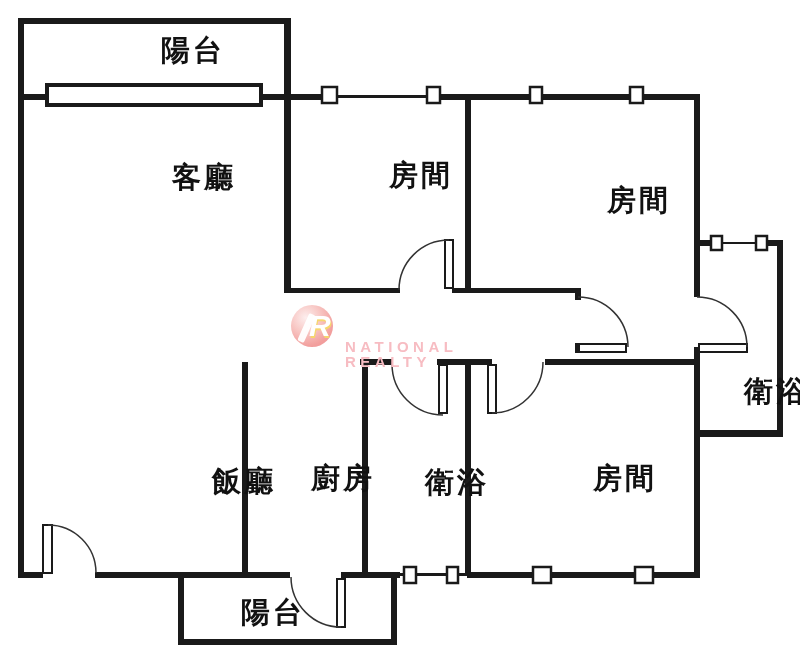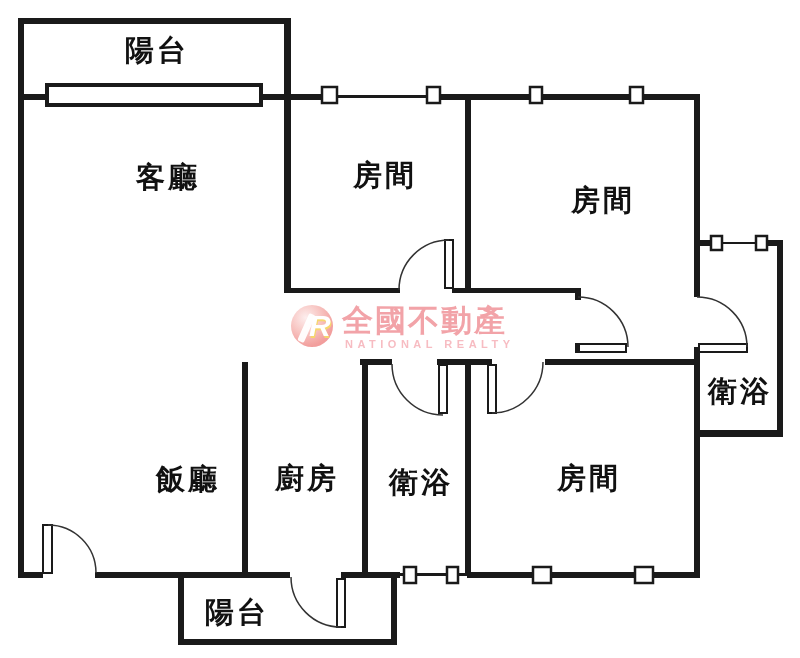--- a/index.html
+++ b/index.html
@@ -1,31 +1,31 @@
 <!DOCTYPE html>
 <html><head>
 <meta charset="utf-8">
 <style>
   html,body{margin:0;padding:0;background:#ffffff;}
   #stage{position:relative;width:800px;height:658px;background:#ffffff;overflow:hidden;
          font-family:"Liberation Sans","DejaVu Sans",sans-serif;}
   #plan-svg{position:absolute;left:0;top:0;}
   .room-label{position:absolute;color:#111;font-weight:bold;font-size:29px;
-              letter-spacing:3px;white-space:nowrap;line-height:1;}
+              letter-spacing:3px;white-space:nowrap;line-height:1;margin-left:36px;}
   
   #logo{position:absolute;left:290px;top:303px;width:230px;height:50px;}
   #logo-sphere{position:absolute;left:1px;top:2px;width:42px;height:42px;border-radius:50%;
     background:radial-gradient(circle at 35% 30%, #fdeeee 0%, #f8c9c6 35%, #f2a09e 70%, #ee8f92 100%);}
   #logo-slash{position:absolute;left:12px;top:8px;width:7px;height:30px;background:#ffffff;
     transform:rotate(24deg);border-radius:2px;opacity:.95;}
   #logo-r{position:absolute;left:18px;top:6px;font-size:30px;font-weight:bold;font-style:italic;
     color:#ffffff;text-shadow:1px 2px 0 #f6d66e;line-height:1;}
   #logo-title{position:absolute;left:52px;top:2px;font-size:31px;font-weight:bold;
     letter-spacing:2px;line-height:1;}
-  #logo-sub{position:absolute;left:55px;top:36px;font-size:11px;font-weight:bold;
+  #logo-sub{position:absolute;left:55px;top:36px;font-size:15px;font-weight:bold;
     letter-spacing:4.5px;line-height:1;}
 </style>
 </head>
 <body>
 
 <div id="stage">
 
   <svg id="plan-svg" width="800" height="658" viewBox="0 0 800 658">
 
     <g fill="#1a1a1a">
@@ -114,28 +114,27 @@
       <path d="M392,364 A51,51 0 0 0 443,415"></path>
       <path d="M543,362 A51,51 0 0 1 492,413"></path>
     </g>
   </svg>
 
   <div class="room-label" style="left:125px;top:36px;">陽台</div>
   <div class="room-label" style="left:136px;top:163px;">客廳</div>
   <div class="room-label" style="left:353px;top:161px;">房間</div>
   <div class="room-label" style="left:571px;top:186px;">房間</div>
   <div class="room-label" style="left:708px;top:377px;">衛浴</div>
-  <div class="room-label" style="left:156px;top:467px;font-family:Liberation Mono, monospace;">飯廳</div>
+  <div class="room-label" style="left:176px;top:467px;">飯廳</div>
   <div class="room-label" style="left:275px;top:464px;">廚房</div>
   <div class="room-label" style="left:389px;top:468px;">衛浴</div>
   <div class="room-label" style="left:557px;top:464px;">房間</div>
   <div class="room-label" style="left:205px;top:598px;">陽台</div>
 
   <div id="logo">
     <div id="logo-sphere">
       <div id="logo-slash"></div>
       <div id="logo-r">R</div>
     </div>
-    <div id="logo-title" style="color: rgb(242, 163, 168);">全國不動產</div>
     <div id="logo-sub" style="color: rgb(247, 188, 194);">NATIONAL REALTY</div>
   </div>
 
 </div>
 
 </body></html>

